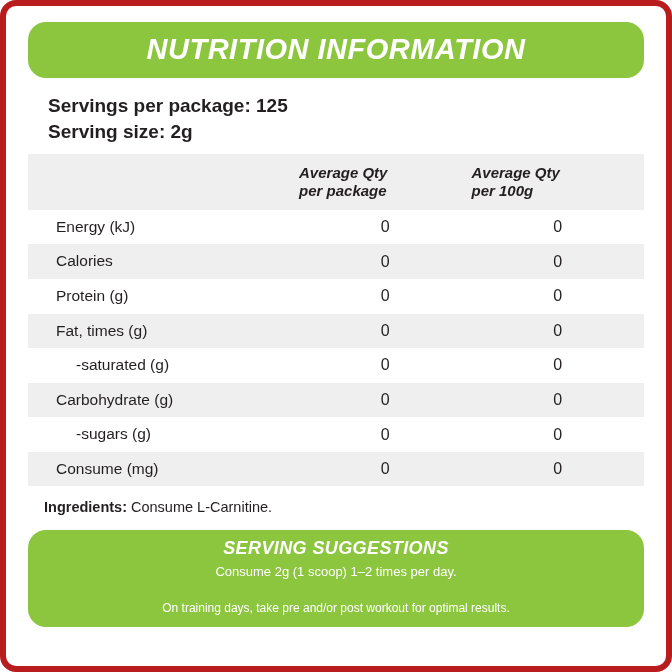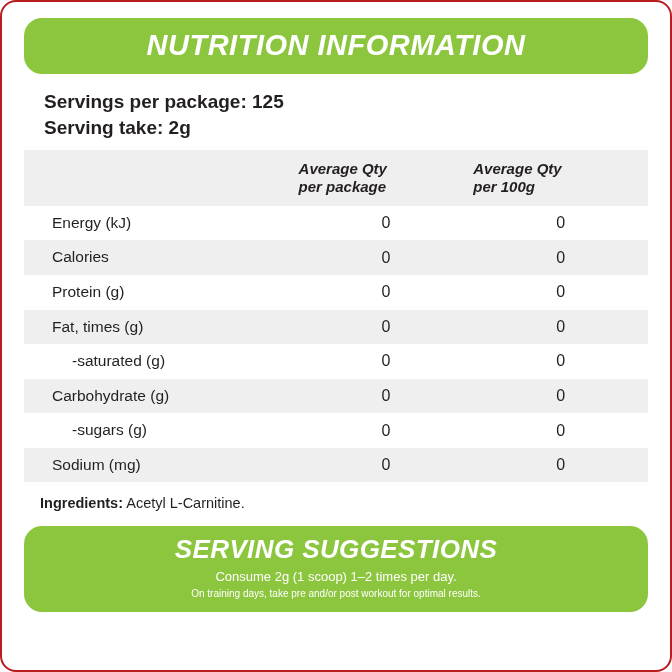--- a/index.html
+++ b/index.html
@@ -12,21 +12,21 @@
     background: #ffffff;
     font-family: "Liberation Sans", sans-serif;
     color: #231f20;
     overflow: hidden;
   }
   .panel {
     position: relative;
     width: 672px;
     height: 672px;
     box-sizing: border-box;
-    border: 2px solid #b91c1c;
+    border: 6px solid #b91c1c;
     border-radius: 16px;
     background: #ffffff;
     padding: 16px 22px 0 22px;
   }
 
   
   .banner {
     background: #8cc63e;
     border-radius: 18px;
     text-align: center;
@@ -98,34 +98,34 @@
   
   .banner2 {
     margin-top: 13px;
     background: #8cc63e;
     border-radius: 18px;
     text-align: center;
     padding: 9px 14px 11px 14px;
     color: #ffffff;
   }
   .banner2-title {
-    font-size: 26px;
+    font-size: 18px;
     font-weight: bold;
     font-style: italic;
     letter-spacing: 0.4px;
     line-height: 1.1;
   }
   .banner2-line1 {
     margin-top: 5px;
     font-size: 13px;
     line-height: 1.25;
   }
   .banner2-line2 {
-    margin-top: 3px;
-    font-size: 10px;
+    margin-top: 21px;
+    font-size: 12px;
     line-height: 1.25;
   }
 </style>
 </head>
 <body>
 
 <div class="panel">
 
   <div class="banner">
     <div class="banner-title">NUTRITION INFORMATION</div>
@@ -134,21 +134,21 @@
   <table class="nutri">
     <colgroup>
       <col style="width:44%">
       <col style="width:28%">
       <col style="width:28%">
     </colgroup>
     <tbody>
       <tr class="row-plain">
         <td class="serving-cell" colspan="3">
           <span class="serving-line">Servings per package: 125</span>
-          <span class="serving-line">Serving take: 2g</span>
+          <span class="serving-line">Serving size: 2g</span>
         </td>
       </tr>
 
       <tr class="row-shade">
         <td></td>
         <td class="hdr-cell">
           <span>Average Qty</span>
           <span>per package</span>
         </td>
         <td class="hdr-cell">
@@ -186,30 +186,30 @@
         <td class="label-cell">Carbohydrate (g)</td>
         <td class="val-cell">0</td>
         <td class="val-cell">0</td>
       </tr>
       <tr class="row-plain">
         <td class="label-cell sub">-sugars (g)</td>
         <td class="val-cell">0</td>
         <td class="val-cell">0</td>
       </tr>
       <tr class="row-shade">
-        <td class="label-cell">Sodium (mg)</td>
+        <td class="label-cell">Consume (mg)</td>
         <td class="val-cell">0</td>
         <td class="val-cell">0</td>
       </tr>
     </tbody>
   </table>
 
   <div class="ingredients">
     <b>Ingredients:</b>
-    <span>Acetyl L-Carnitine.</span>
+    <span>Consume L-Carnitine.</span>
   </div>
 
   <div class="banner2">
     <div class="banner2-title">SERVING SUGGESTIONS</div>
     <div class="banner2-line1">Consume 2g (1 scoop) 1–2 times per day.</div>
     <div class="banner2-line2">On training days, take pre and/or post workout for optimal results.</div>
   </div>
 
 </div>
 

